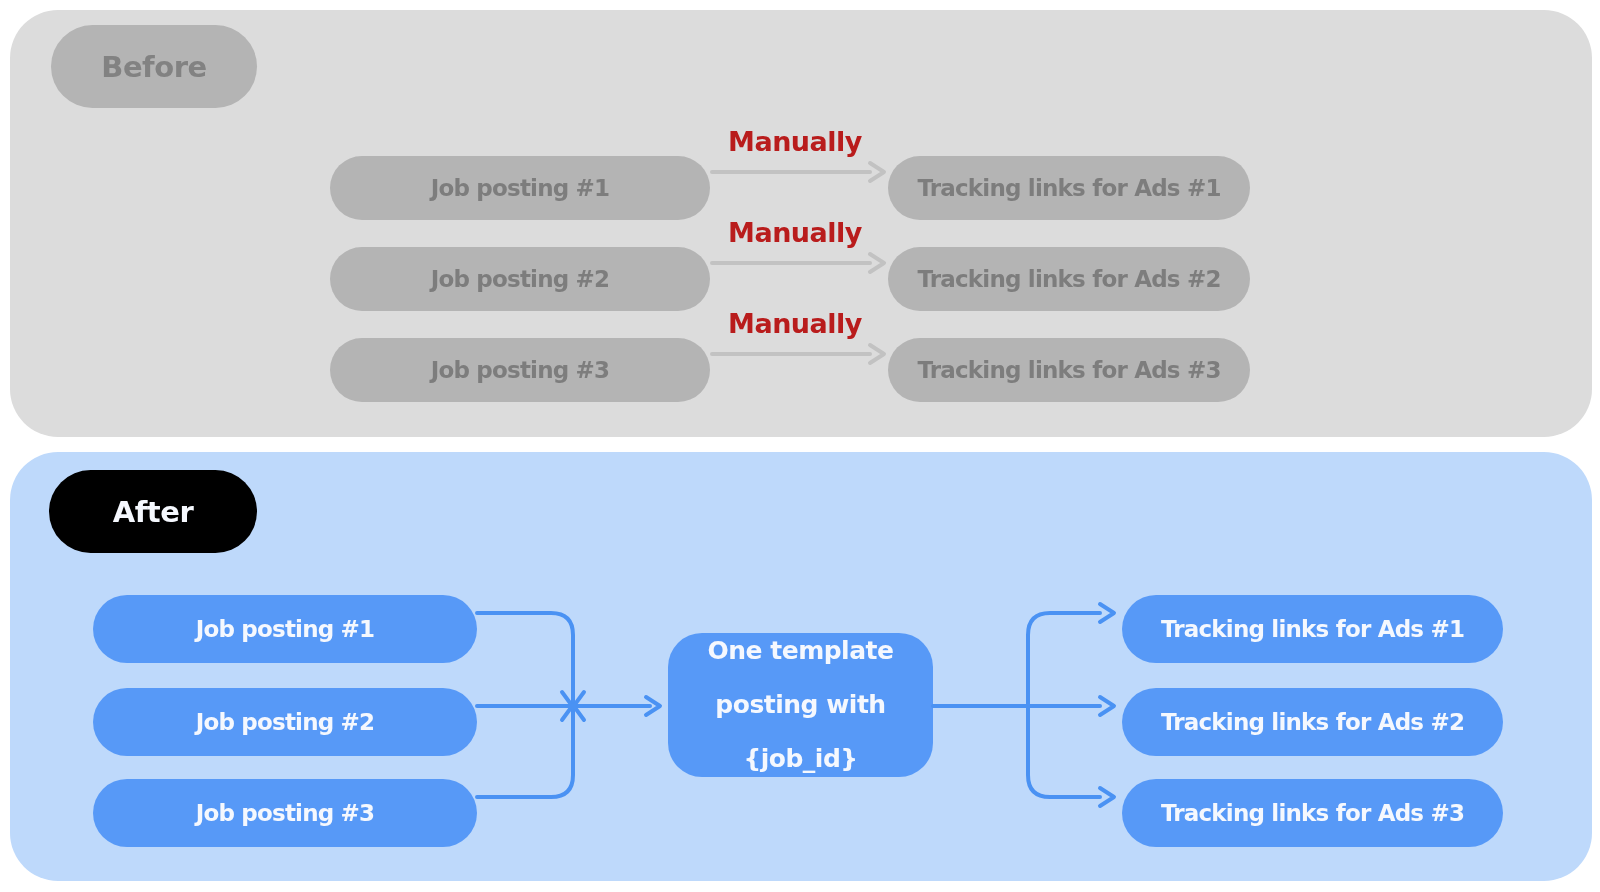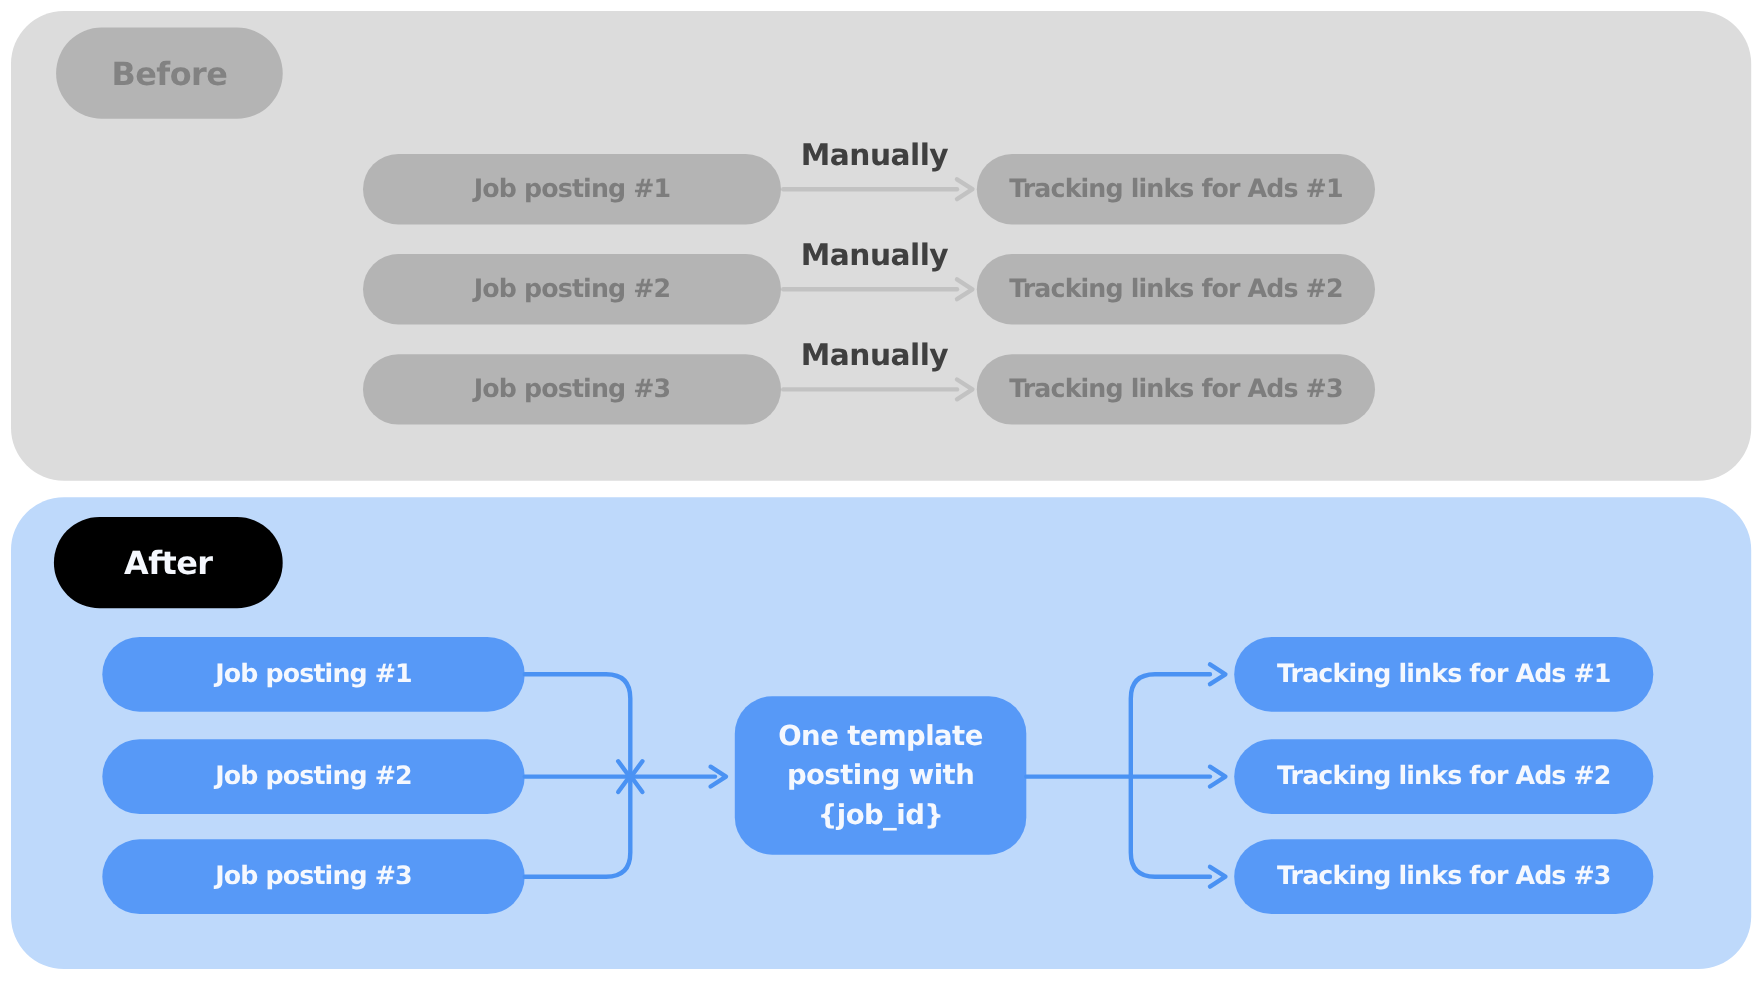--- a/index.html
+++ b/index.html
@@ -6,28 +6,28 @@
   body{font-family:"DejaVu Sans","Liberation Sans",sans-serif;}
   .canvas{position:relative;width:1600px;height:892px;background:#ffffff;overflow:hidden;padding-left:48px;}
   .panel{position:absolute;left:10px;width:1582px;border-radius:48px;}
   .panel-before{top:10px;height:427px;background:#dcdcdc;}
   .panel-after{top:452px;height:429px;background:#bed9fb;}
   .badge{position:absolute;display:flex;align-items:center;justify-content:center;
          font-weight:bold;font-size:29px;letter-spacing:-0.5px;border-radius:42px;}
   .badge-before{left:51px;top:25px;width:206px;height:83px;background:#b4b4b4;color:#828282;}
   .badge-after{left:49px;top:470px;width:208px;height:83px;background:#000000;color:#f5f8fe;}
   .pill{position:absolute;display:flex;align-items:center;justify-content:center;
-        font-weight:bold;font-size:23px;letter-spacing:-0.8px;border-radius:35px;white-space:nowrap;}
+        font-weight:bold;font-size:23px;letter-spacing:-0.8px;border-radius:35px;white-space:nowrap;margin-top:16px;}
   .pill-gray{background:#b4b4b4;color:#7d7d7d;height:64px;}
   .pill-blue{background:#5799f7;color:#f5f8fe;height:68px;}
   .arrow-label{position:absolute;width:210px;text-align:center;font-weight:bold;
-               font-size:27px;letter-spacing:-0.5px;color:#404040;}
+               font-size:27px;letter-spacing:-0.5px;color:#b91c1c;}
   .node{position:absolute;left:668px;top:633px;width:265px;height:144px;border-radius:34px;
         background:#5799f7;color:#f5f8fe;display:flex;flex-direction:column;align-items:center;
-        justify-content:center;font-weight:bold;font-size:25px;line-height:36px;letter-spacing:-0.5px;
+        justify-content:space-between;font-weight:bold;font-size:25px;line-height:36px;letter-spacing:-0.5px;
         text-align:center;}
   .overlay{position:absolute;left:0;top:0;width:1600px;height:892px;pointer-events:none;}
   .overlay path{fill:none;stroke-linecap:round;stroke-linejoin:round;}
   .gray-line{stroke:#c2c2c2;stroke-width:4;}
   .blue-line{stroke:#4a92f3;stroke-width:4;}
 </style>
 </head>
 <body>
 
 <div class="canvas">

